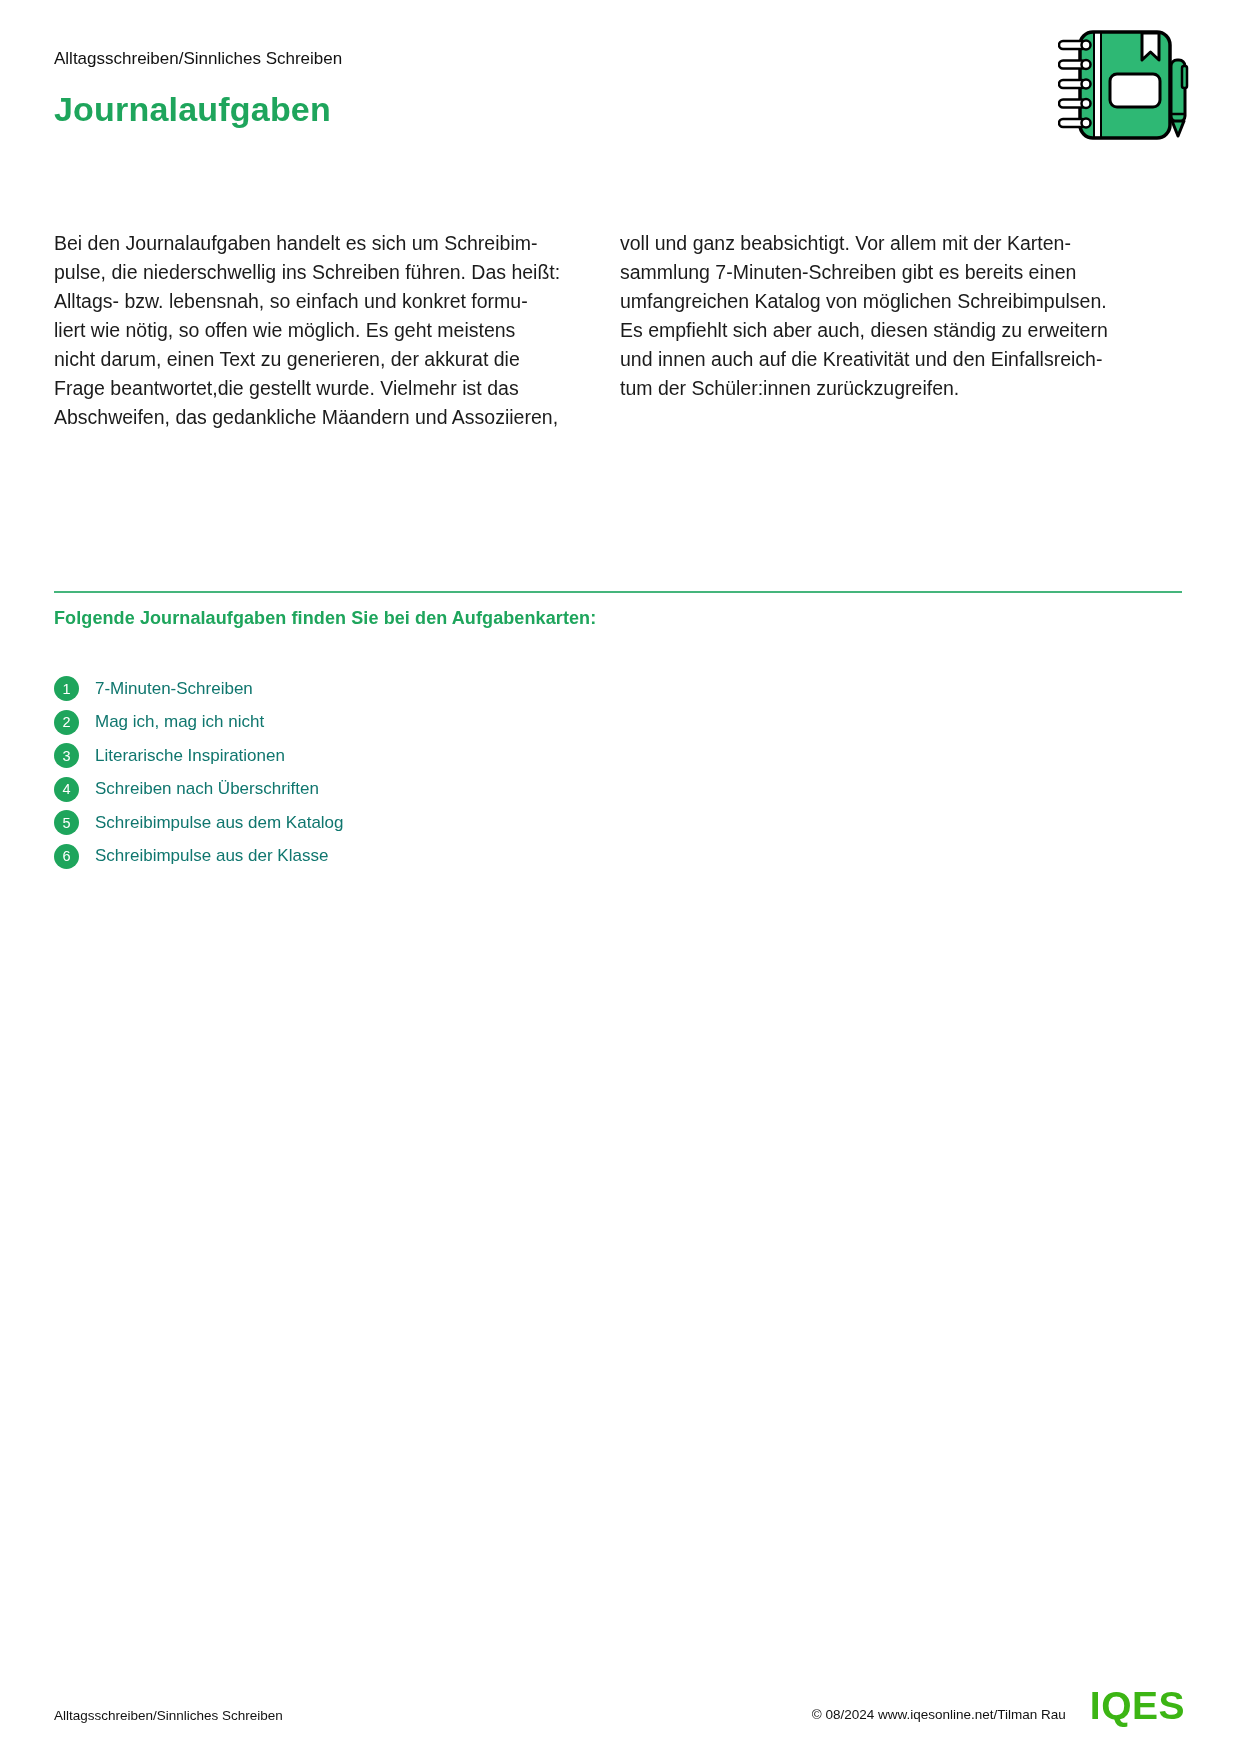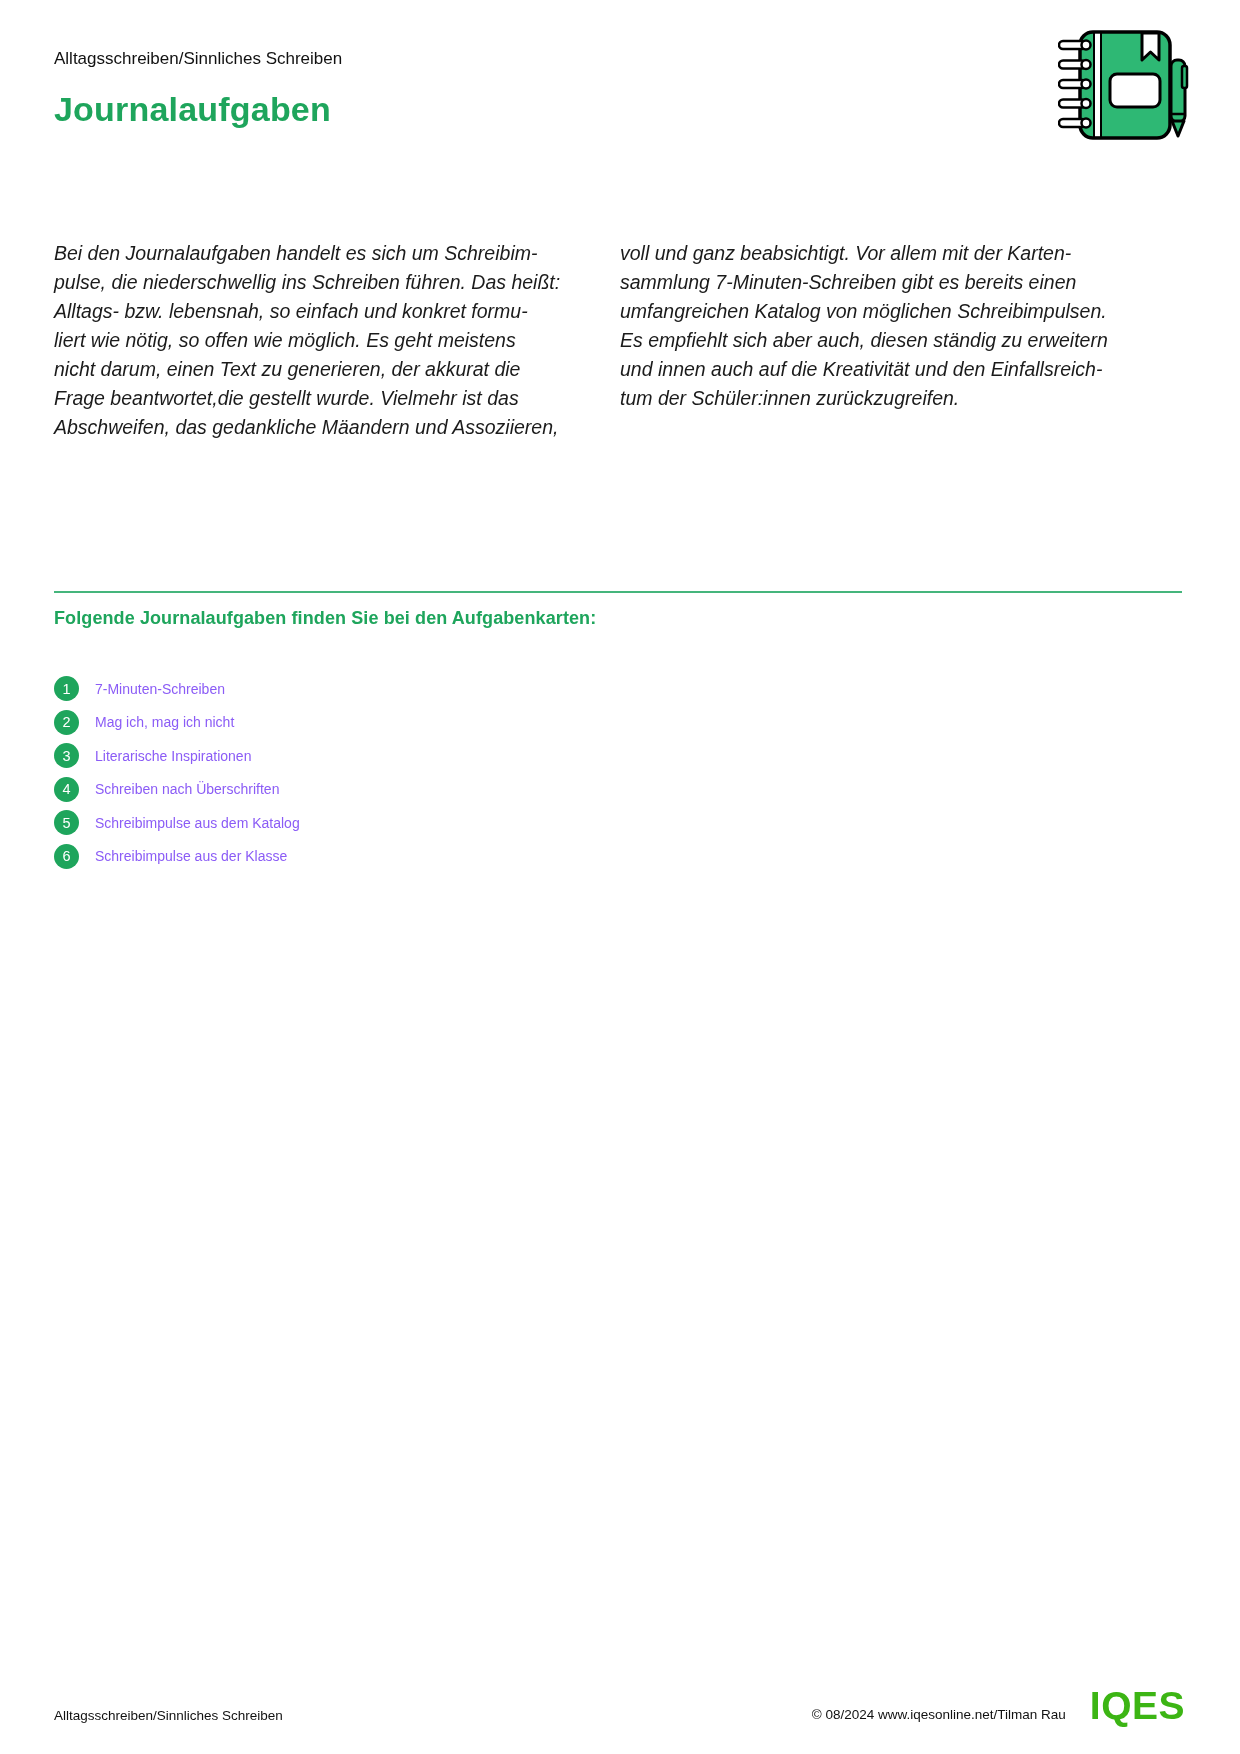--- a/index.html
+++ b/index.html
@@ -19,23 +19,23 @@
   .doc-title{
     position:absolute;left:54px;top:89px;
     font-size:34px;line-height:40px;font-weight:700;
     color:#1ea55c;letter-spacing:0.2px;
   }
   .journal-icon{
     position:absolute;left:1058px;top:24px;
     width:136px;height:122px;
   }
   .intro{
-    position:absolute;left:54px;top:239px;
+    position:absolute;left:54px;top:229px;
     width:1104px;
-    display:flex;gap:28px;font-style:italic;
+    display:flex;gap:28px;
   }
   .col{width:539px;font-size:19.5px;line-height:29px;color:#1b1b1b;}
   .divider{
     position:absolute;left:54px;top:591px;
     width:1128px;height:2px;background:#45b57c;
   }
   .section-heading{
     position:absolute;left:54px;top:608px;
     font-size:18px;font-weight:700;color:#1ea55c;
     letter-spacing:0.1px;
@@ -49,21 +49,21 @@
   }
   .num-circle{
     width:25px;height:25px;border-radius:50%;
     background:#1ea55c;color:#ffffff;
     font-size:14.5px;font-weight:400;
     display:flex;align-items:center;justify-content:center;
     flex:0 0 25px;
   }
   .item-label{
     margin-left:16px;
-    font-size:14px;color:#8b5cf6;
+    font-size:17px;color:#0f766e;
   }
   .footer-left{
     position:absolute;left:54px;top:1708px;
     font-size:13.5px;color:#111;
   }
   .footer-right{
     position:absolute;right:55px;top:1686px;
     display:flex;align-items:baseline;gap:24px;
   }
   .copyright{font-size:13.5px;color:#111;}

